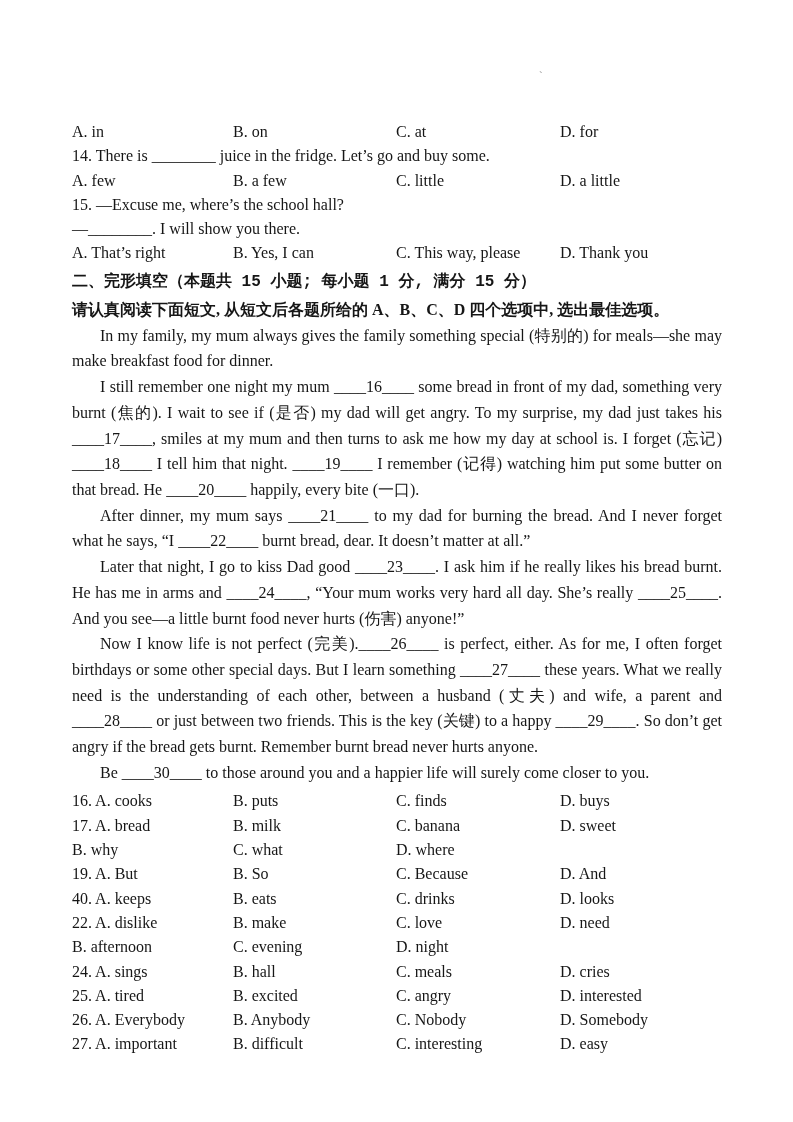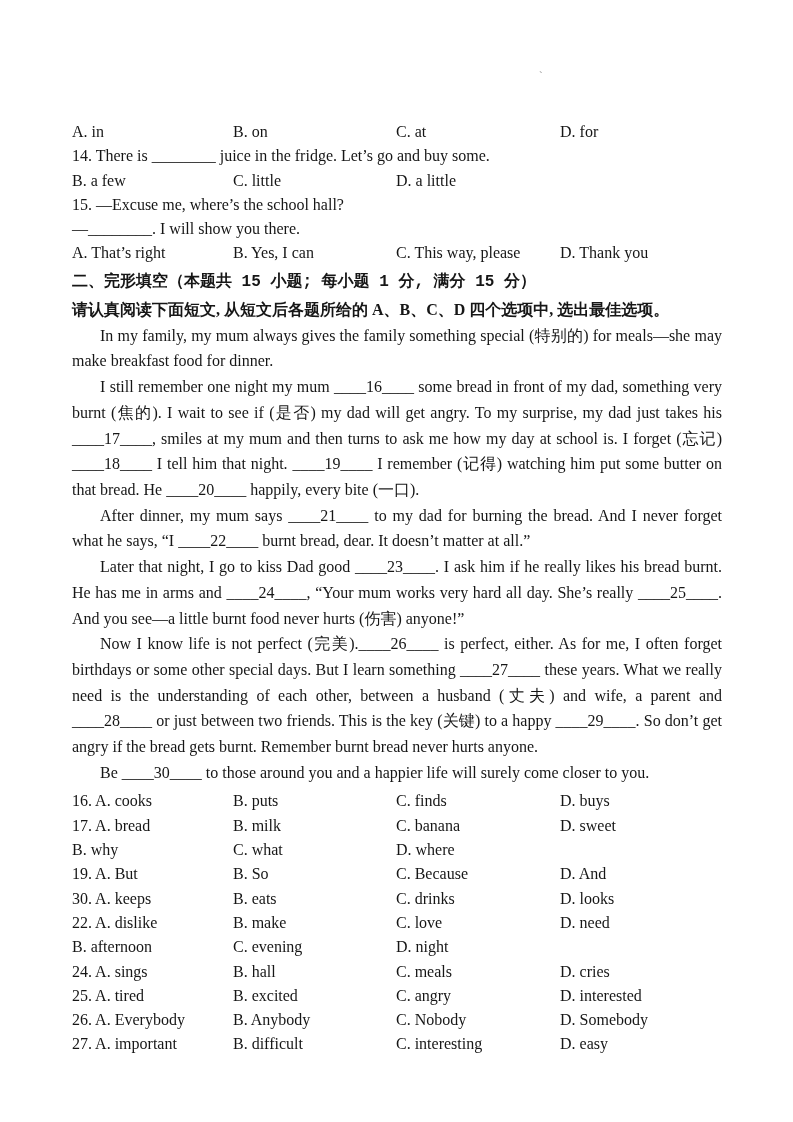--- a/index.html
+++ b/index.html
@@ -31,20 +31,21 @@
     <div class="opt-row">
       <span>A. in</span>
       <span>B. on</span>
       <span>C. at</span>
       <span>D. for</span>
     </div>
 
     <div class="stem">14. There is ________ juice in the fridge. Let’s go and buy some.</div>
 
     <div class="opt-row">
+      <span>A. few</span>
       <span>B. a few</span>
       <span>C. little</span>
       <span>D. a little</span>
     </div>
 
     <div class="stem">15. —Excuse me, where’s the school hall?</div>
     <div class="stem">—________. I will show you there.</div>
 
     <div class="opt-row">
       <span>A. That’s right</span>
@@ -81,21 +82,21 @@
         <span>C. what</span>
         <span>D. where</span>
       </div>
       <div class="opt-row">
         <span>19. A. But</span>
         <span>B. So</span>
         <span>C. Because</span>
         <span>D. And</span>
       </div>
       <div class="opt-row">
-        <span>30. A. keeps</span>
+        <span>40. A. keeps</span>
         <span>B. eats</span>
         <span>C. drinks</span>
         <span>D. looks</span>
       </div>
       <div class="opt-row">
         <span>22. A. dislike</span>
         <span>B. make</span>
         <span>C. love</span>
         <span>D. need</span>
       </div>

